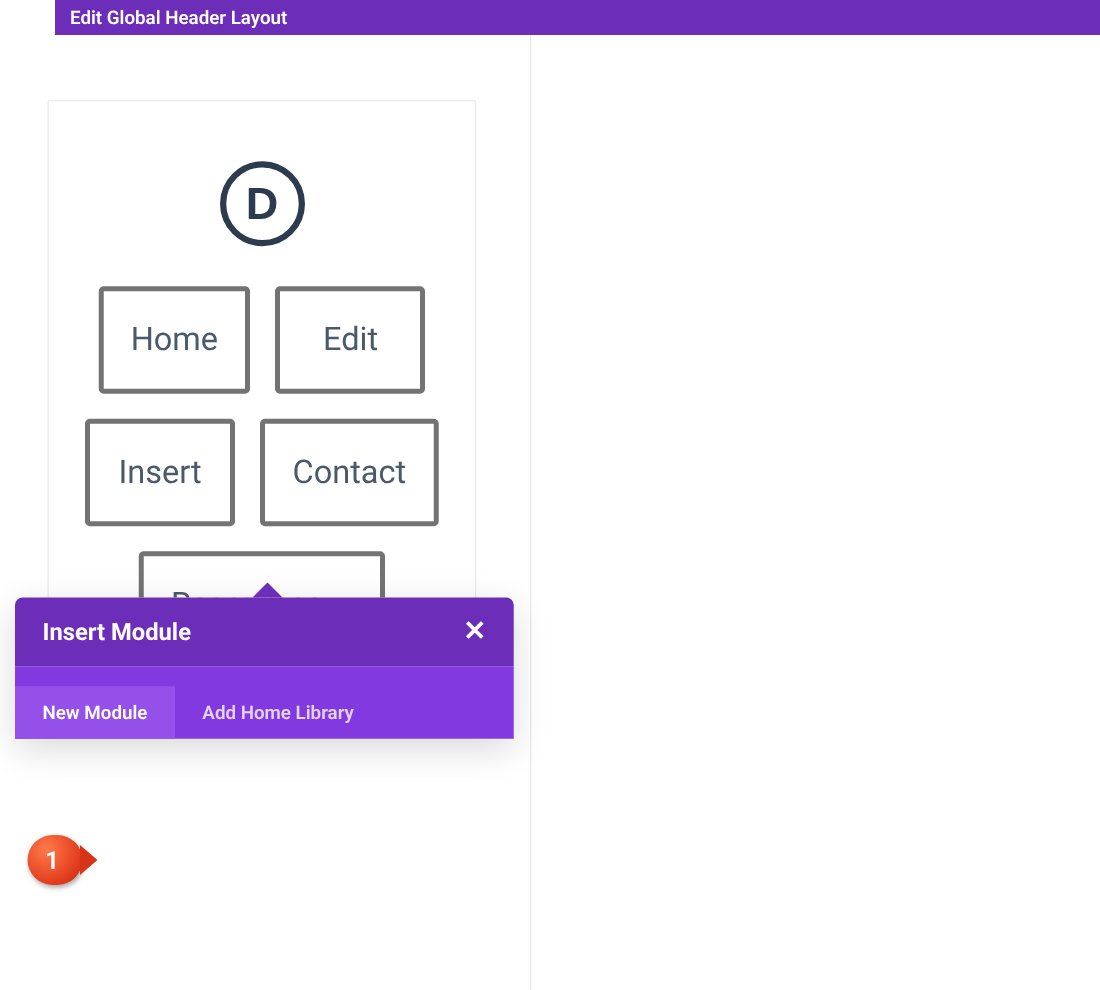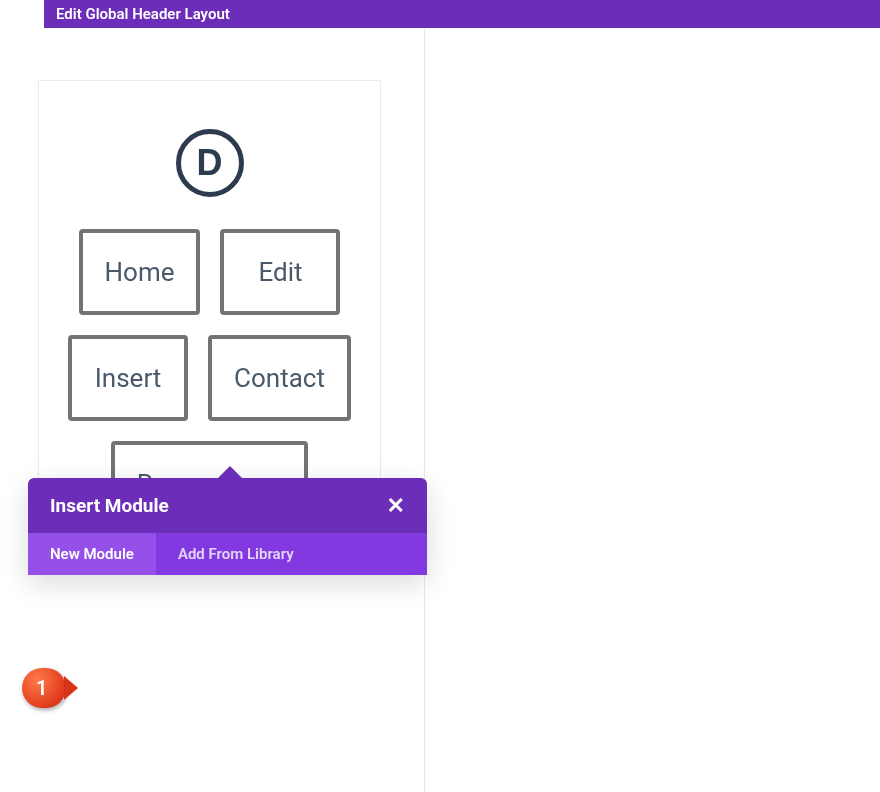--- a/index.html
+++ b/index.html
@@ -86,21 +86,21 @@
     justify-content: center;
   }
   .nav-item .chev {
     font-size: 14px;
     color: #6b7b8c;
     margin-left: 4px;
   }
   
   .modal {
     position: absolute;
-    left: 28px;
+    left: 12px;
     top: 450px;
     width: 399px;
     background: #fff;
     box-shadow: 0 8px 28px rgba(0,0,0,0.15);
     border-radius: 6px;
     overflow: visible;
   }
   .modal::before {
     content: "";
     position: absolute;
@@ -130,20 +130,21 @@
   .modal-tabs {
     display: flex;
     background: #8339e0;
   }
   .modal-tab {
     padding: 12px 22px;
     color: #e3d4f7;
     font-size: 15px;
     font-weight: 600;
     cursor: pointer;
+    margin-top: 16px;
   }
   .modal-tab.active {
     background: #9450e8;
     color: #fff;
   }
   .modal-body {
     padding: 30px 30px 60px 30px;
     min-height: 200px;
   }
   .search-box {
@@ -253,21 +254,21 @@
   <div class="modal">
     <div class="modal-head">
       <span>Insert Module</span>
       <span class="close-x">✕</span>
     </div>
     <div class="modal-tabs">
       <div class="modal-tab active">
         <span>New Module</span>
       </div>
       <div class="modal-tab">
-        <span>Add From Library</span>
+        <span>Add Home Library</span>
       </div>
     </div>
   </div>
 
   <div class="annot">
     <div class="shape"></div>
     <div class="num">1</div>
   </div>
 
 </div>

